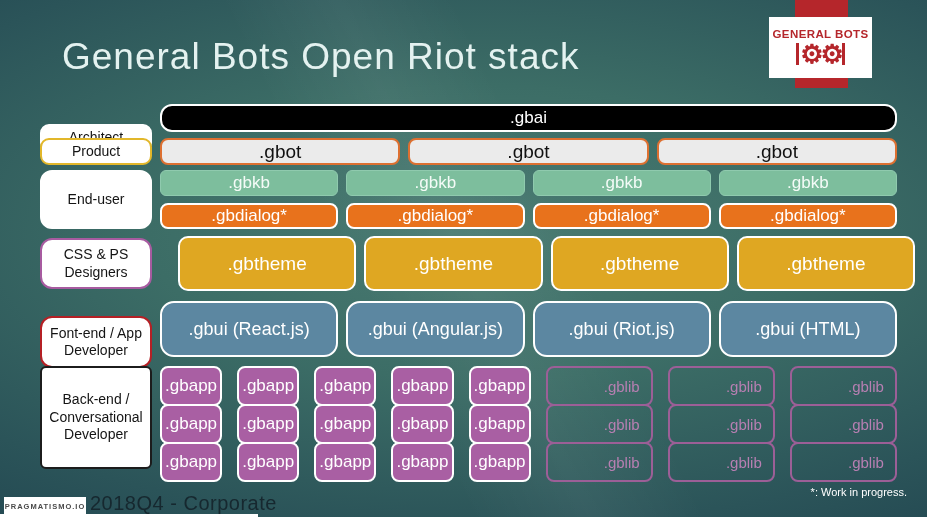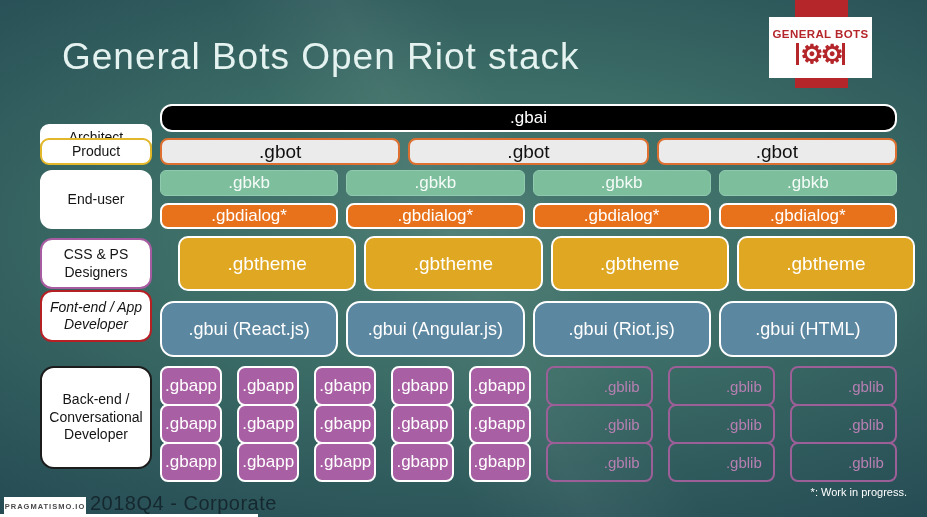--- a/index.html
+++ b/index.html
@@ -31,22 +31,22 @@
   .rlabel {
     position:absolute; left:40px; width:112px; box-sizing:border-box;
     background:#fff; color:#141414; border:2px solid #fff; border-radius:9px;
     display:flex; align-items:center; justify-content:center; text-align:center;
     font-size:14px; line-height:1.25; padding:2px 4px;
   }
   .rlabel.architect { top:104px; height:28px;margin-top:20px; }
   .rlabel.product   { top:138px; height:27px; border-color:#e2b72a; }
   .rlabel.enduser   { top:170px; height:59px; border-radius:12px; }
   .rlabel.designers { top:238px; height:51px; border-color:#a75ba0; border-radius:12px; }
-  .rlabel.frontend  { top:290px; height:52px; border-color:#b52025; border-radius:12px;font-style:italic; }
-  .rlabel.backend   { top:366px; height:103px; border-color:#1c1c1c; border-radius:14px; }
+  .rlabel.frontend  { top:316px; height:52px; border-color:#b52025; border-radius:12px; }
+  .rlabel.backend   { top:366px; height:103px; border-color:#1c1c1c; border-radius:6px; }
 
   
   .crow { position:absolute; left:160px; width:737px; display:flex; gap:8px; }
   .crow .box {
     flex:1; display:flex; align-items:center; justify-content:center;
     box-sizing:border-box; white-space:nowrap;
   }
   .row-gbai    { top:104px; height:28px; }
   .row-gbot    { top:138px; height:27px; }
   .row-gbkb    { top:170px; height:26px; }

